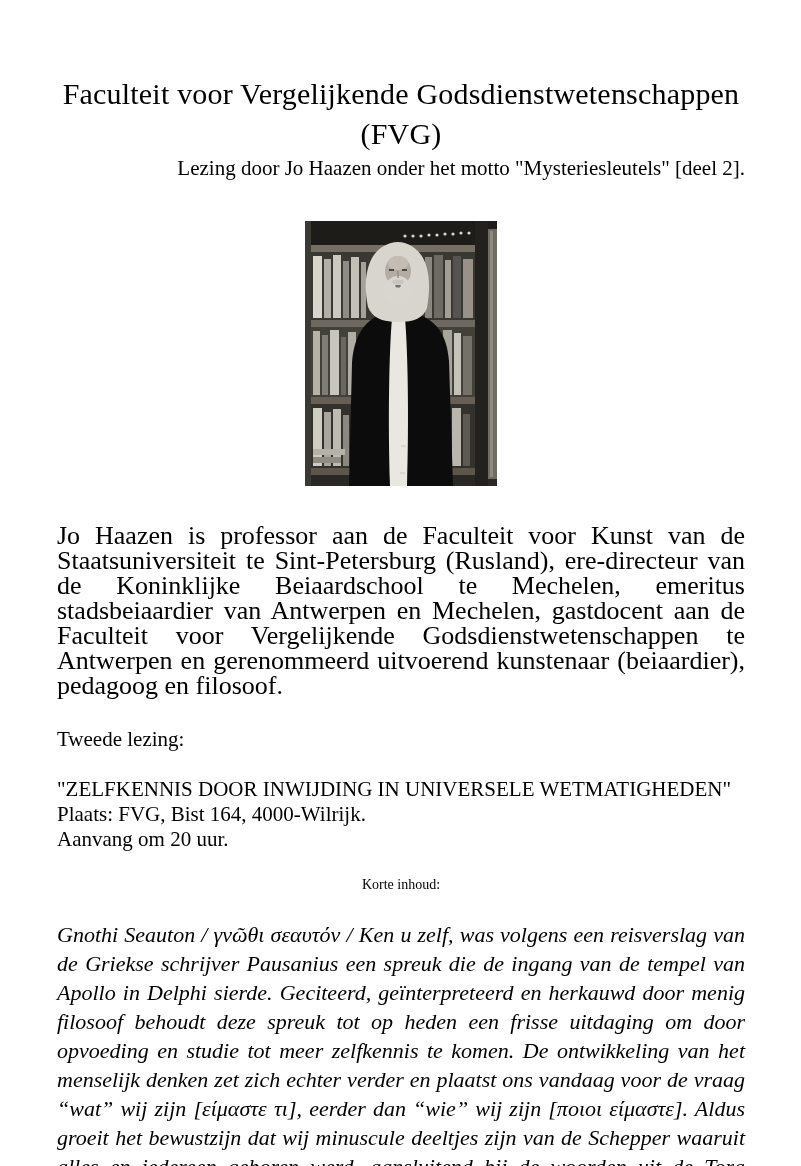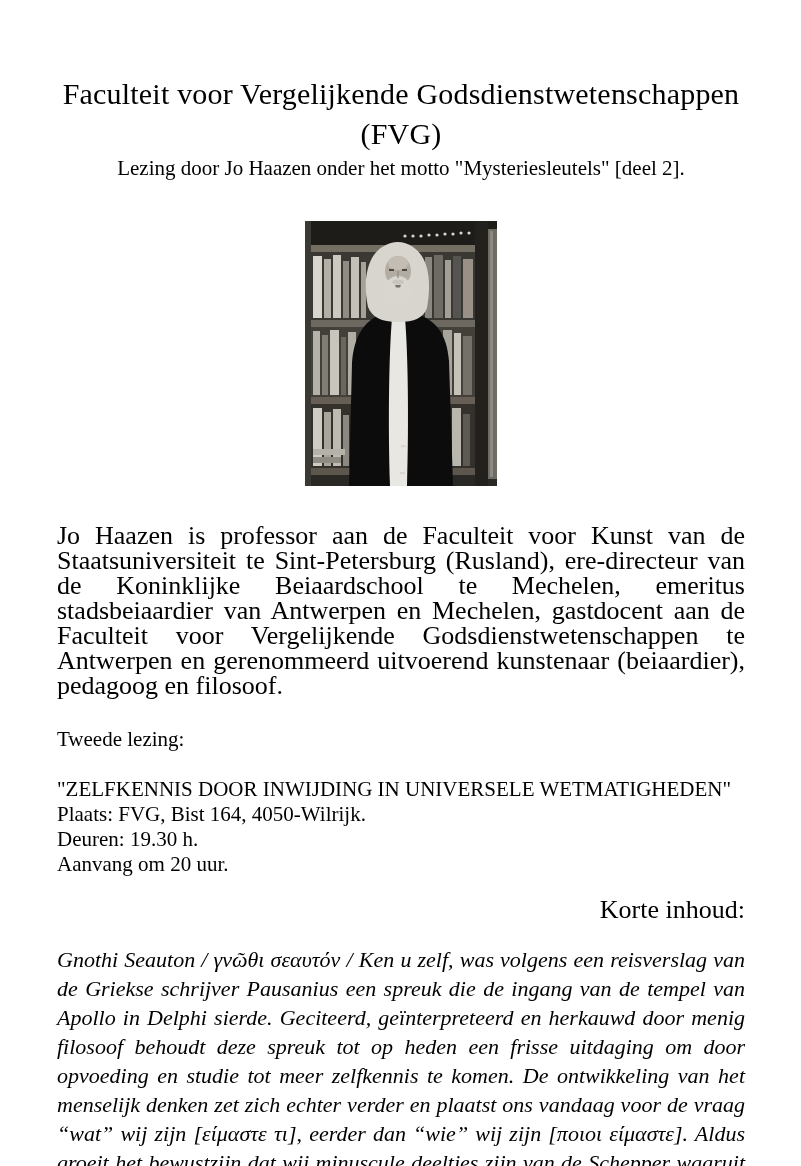--- a/index.html
+++ b/index.html
@@ -20,21 +20,21 @@
     margin: 0;
     font-size: 30px;
     font-weight: normal;
     line-height: 40px;
     text-align: center;
     letter-spacing: 0.2px;
   }
   .subtitle {
     font-size: 21px;
     line-height: 28px;
-    text-align: center;
+    text-align: right;
   }
   .photo-wrap {
     width: 192px; height: 265px;
     margin: 39px auto 0 auto;
   }
   .bio {
     margin: 37px 0 0 0;
     font-size: 26px;
     line-height: 25px;
     text-align: justify;
@@ -45,23 +45,23 @@
     line-height: 25px;
   }
   .lead-label .u { }
   .lecture {
     margin-top: 25px;
     font-size: 21px;
     line-height: 25px;
   }
   .summary-heading {
     margin-top: 20px;
-    font-size: 26px;
+    font-size: 14px;
     line-height: 25px;
-    text-align: right;
+    text-align: center;
   }
   .summary {
     margin: 23px 0 0 0;
     font-size: 22px;
     line-height: 29px;
     font-style: italic;
     text-align: justify;
   }
 </style>
 </head>
@@ -166,22 +166,21 @@
       </g>
     </svg>
   </div>
 
   <p class="bio">Jo Haazen is professor aan de Faculteit voor Kunst van de Staatsuniversiteit te Sint-Petersburg (Rusland), ere-directeur van de Koninklijke Beiaardschool te Mechelen, emeritus stadsbeiaardier van Antwerpen en Mechelen, gastdocent aan de Faculteit voor Vergelijkende Godsdienstwetenschappen te Antwerpen en gerenommeerd uitvoerend kunstenaar (beiaardier), pedagoog en filosoof.</p>
 
   <p class="lead-label"><span class="u">Tweede lezing</span><span>:</span></p>
 
   <div class="lecture">
     <div>"ZELFKENNIS DOOR INWIJDING IN UNIVERSELE WETMATIGHEDEN"</div>
-    <div>Plaats: FVG, Bist 164, 4050-Wilrijk.</div>
-    <div>Deuren: 19.30 h.</div>
+    <div>Plaats: FVG, Bist 164, 4000-Wilrijk.</div>
     <div>Aanvang om 20 uur.</div>
   </div>
 
   <div class="summary-heading">Korte inhoud:</div>
 
   <p class="summary">Gnothi Seauton / γνῶθι σεαυτόν / Ken u zelf, was volgens een reisverslag van de Griekse schrijver Pausanius een spreuk die de ingang van de tempel van Apollo in Delphi sierde. Geciteerd, geïnterpreteerd en herkauwd door menig filosoof behoudt deze spreuk tot op heden een frisse uitdaging om door opvoeding en studie tot meer zelfkennis te komen. De ontwikkeling van het menselijk denken zet zich echter verder en plaatst ons vandaag voor de vraag “wat” wij zijn [είμαστε τι], eerder dan “wie” wij zijn [ποιοι είμαστε]. Aldus groeit het bewustzijn dat wij minuscule deeltjes zijn van de Schepper waaruit alles en iedereen geboren werd, aansluitend bij de woorden uit de Tora [Psalm 82:6] en het Nieuwe Testament</p>
 
 </div>
 
 </body></html>

